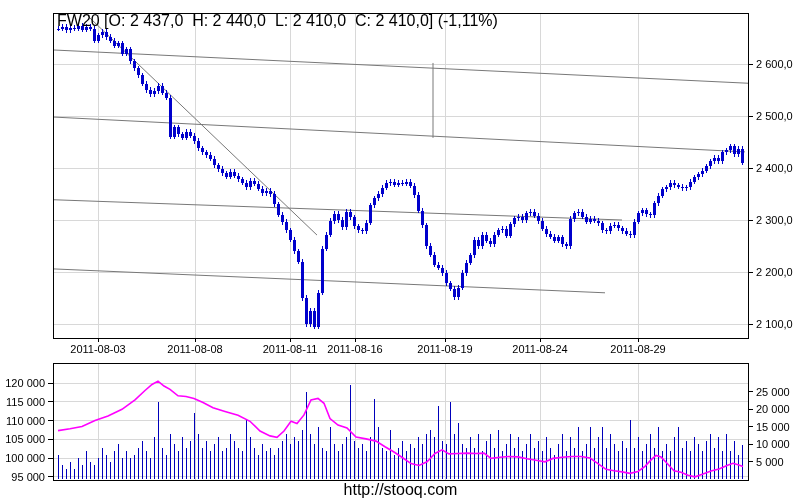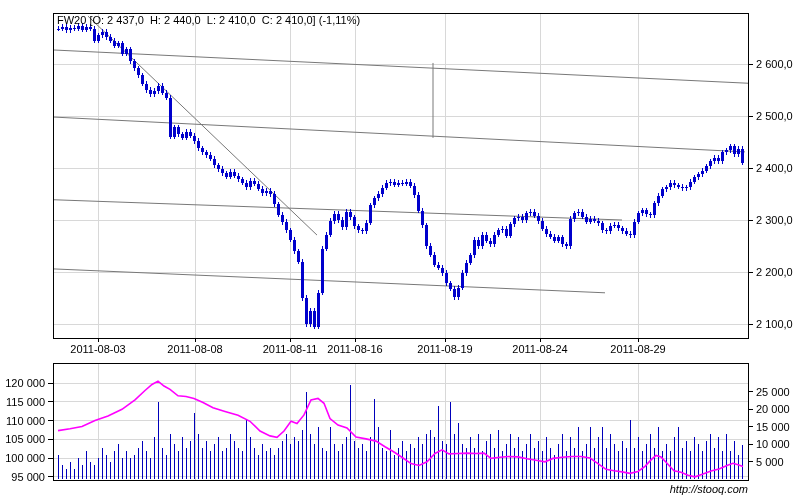--- a/index.html
+++ b/index.html
@@ -1,22 +1,22 @@
 <!DOCTYPE html>
 <html><head>
 <meta charset="utf-8">
 <style>
   html,body{margin:0;padding:0;background:#ffffff;width:800px;height:500px;overflow:hidden;}
   #chart-root{position:relative;width:800px;height:500px;background:#fff;
               font-family:"Liberation Sans", sans-serif;}
   #chart-svg{position:absolute;left:0;top:0;}
-  .lbl{position:absolute;font-size:11px;line-height:11px;color:#000;white-space:pre;}
+  .lbl{position:absolute;font-size:16px;line-height:11px;color:#000;white-space:pre;}
   .title1{left:57px;top:15px;}
   .title2{left:57px;top:365px;}
-  .footer{left:53px;top:484px;width:695px;text-align:right;font-style:italic;}
+  .footer{left:53px;top:484px;width:695px;text-align:center;}
 </style>
 </head>
 <body>
 
 <div id="chart-root">
   <svg id="chart-svg" width="800" height="500" viewBox="0 0 800 500">
       <line x1="53" y1="64" x2="748" y2="64" stroke="#d8d8d8" stroke-width="1" shape-rendering="crispEdges"></line>
       <line x1="53" y1="116" x2="748" y2="116" stroke="#d8d8d8" stroke-width="1" shape-rendering="crispEdges"></line>
       <line x1="53" y1="168" x2="748" y2="168" stroke="#d8d8d8" stroke-width="1" shape-rendering="crispEdges"></line>
       <line x1="53" y1="220" x2="748" y2="220" stroke="#d8d8d8" stroke-width="1" shape-rendering="crispEdges"></line>

